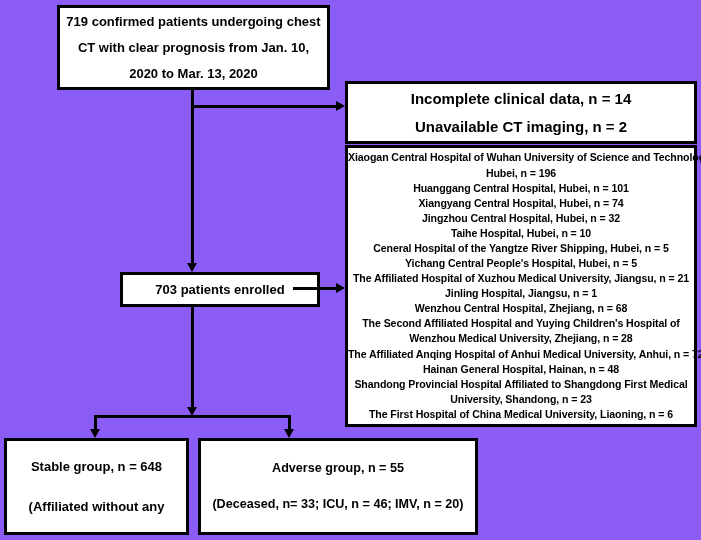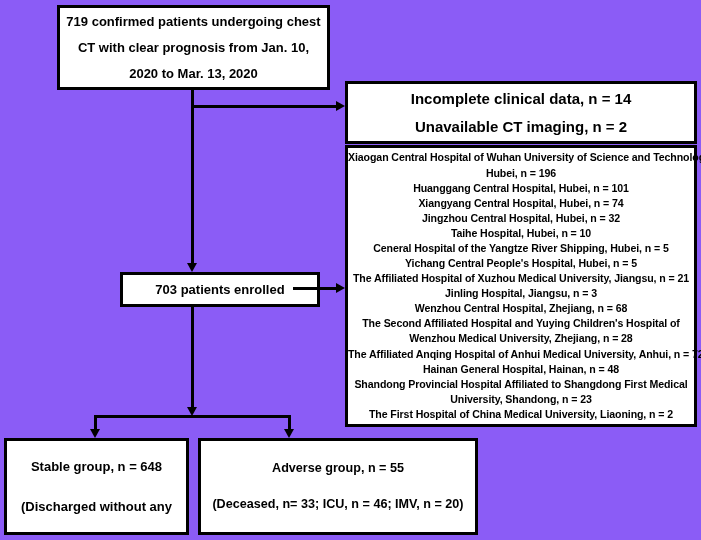--- a/index.html
+++ b/index.html
@@ -45,38 +45,38 @@
   <div class="box hospitals">
       <div class="bline">Xiaogan Central Hospital of Wuhan University of Science and Technology,</div>
       <div class="bline">Hubei, n = 196</div>
       <div class="bline">Huanggang Central Hospital, Hubei, n = 101</div>
       <div class="bline">Xiangyang Central Hospital, Hubei, n = 74</div>
       <div class="bline">Jingzhou Central Hospital, Hubei, n = 32</div>
       <div class="bline">Taihe Hospital, Hubei, n = 10</div>
       <div class="bline">Ceneral Hospital of the Yangtze River Shipping, Hubei, n = 5</div>
       <div class="bline">Yichang Central People's Hospital, Hubei, n = 5</div>
       <div class="bline">The Affiliated Hospital of Xuzhou Medical University, Jiangsu, n = 21</div>
-      <div class="bline">Jinling Hospital, Jiangsu, n = 3</div>
+      <div class="bline">Jinling Hospital, Jiangsu, n = 1</div>
       <div class="bline">Wenzhou Central Hospital, Zhejiang, n = 68</div>
       <div class="bline">The Second Affiliated Hospital and Yuying Children's Hospital of</div>
       <div class="bline">Wenzhou Medical University, Zhejiang, n = 28</div>
       <div class="bline">The Affiliated Anqing Hospital of Anhui Medical University, Anhui, n = 72</div>
       <div class="bline">Hainan General Hospital, Hainan, n = 48</div>
       <div class="bline">Shandong Provincial Hospital Affiliated to Shangdong First Medical</div>
       <div class="bline">University, Shandong, n = 23</div>
-      <div class="bline">The First Hospital of China Medical University, Liaoning, n = 2</div>
+      <div class="bline">The First Hospital of China Medical University, Liaoning, n = 6</div>
     </div>
 
   <div class="box enrolled">
       <div class="bline">703 patients enrolled</div>
     </div>
 
   <div class="box stable">
       <div class="bline">Stable group, n = 648</div>
-      <div class="bline">(Discharged without any</div>
+      <div class="bline">(Affiliated without any</div>
     </div>
 
   <div class="box adverse">
       <div class="bline">Adverse group, n = 55</div>
       <div class="bline">(Deceased, n= 33; ICU, n = 46; IMV, n = 20)</div>
     </div>
 
   <div class="lineseg" style="left:191px; top:90px; width:3px; height:174px;"></div>
   <div class="arrowhead ah-down" style="left:187px; top:263px;"></div>
 

